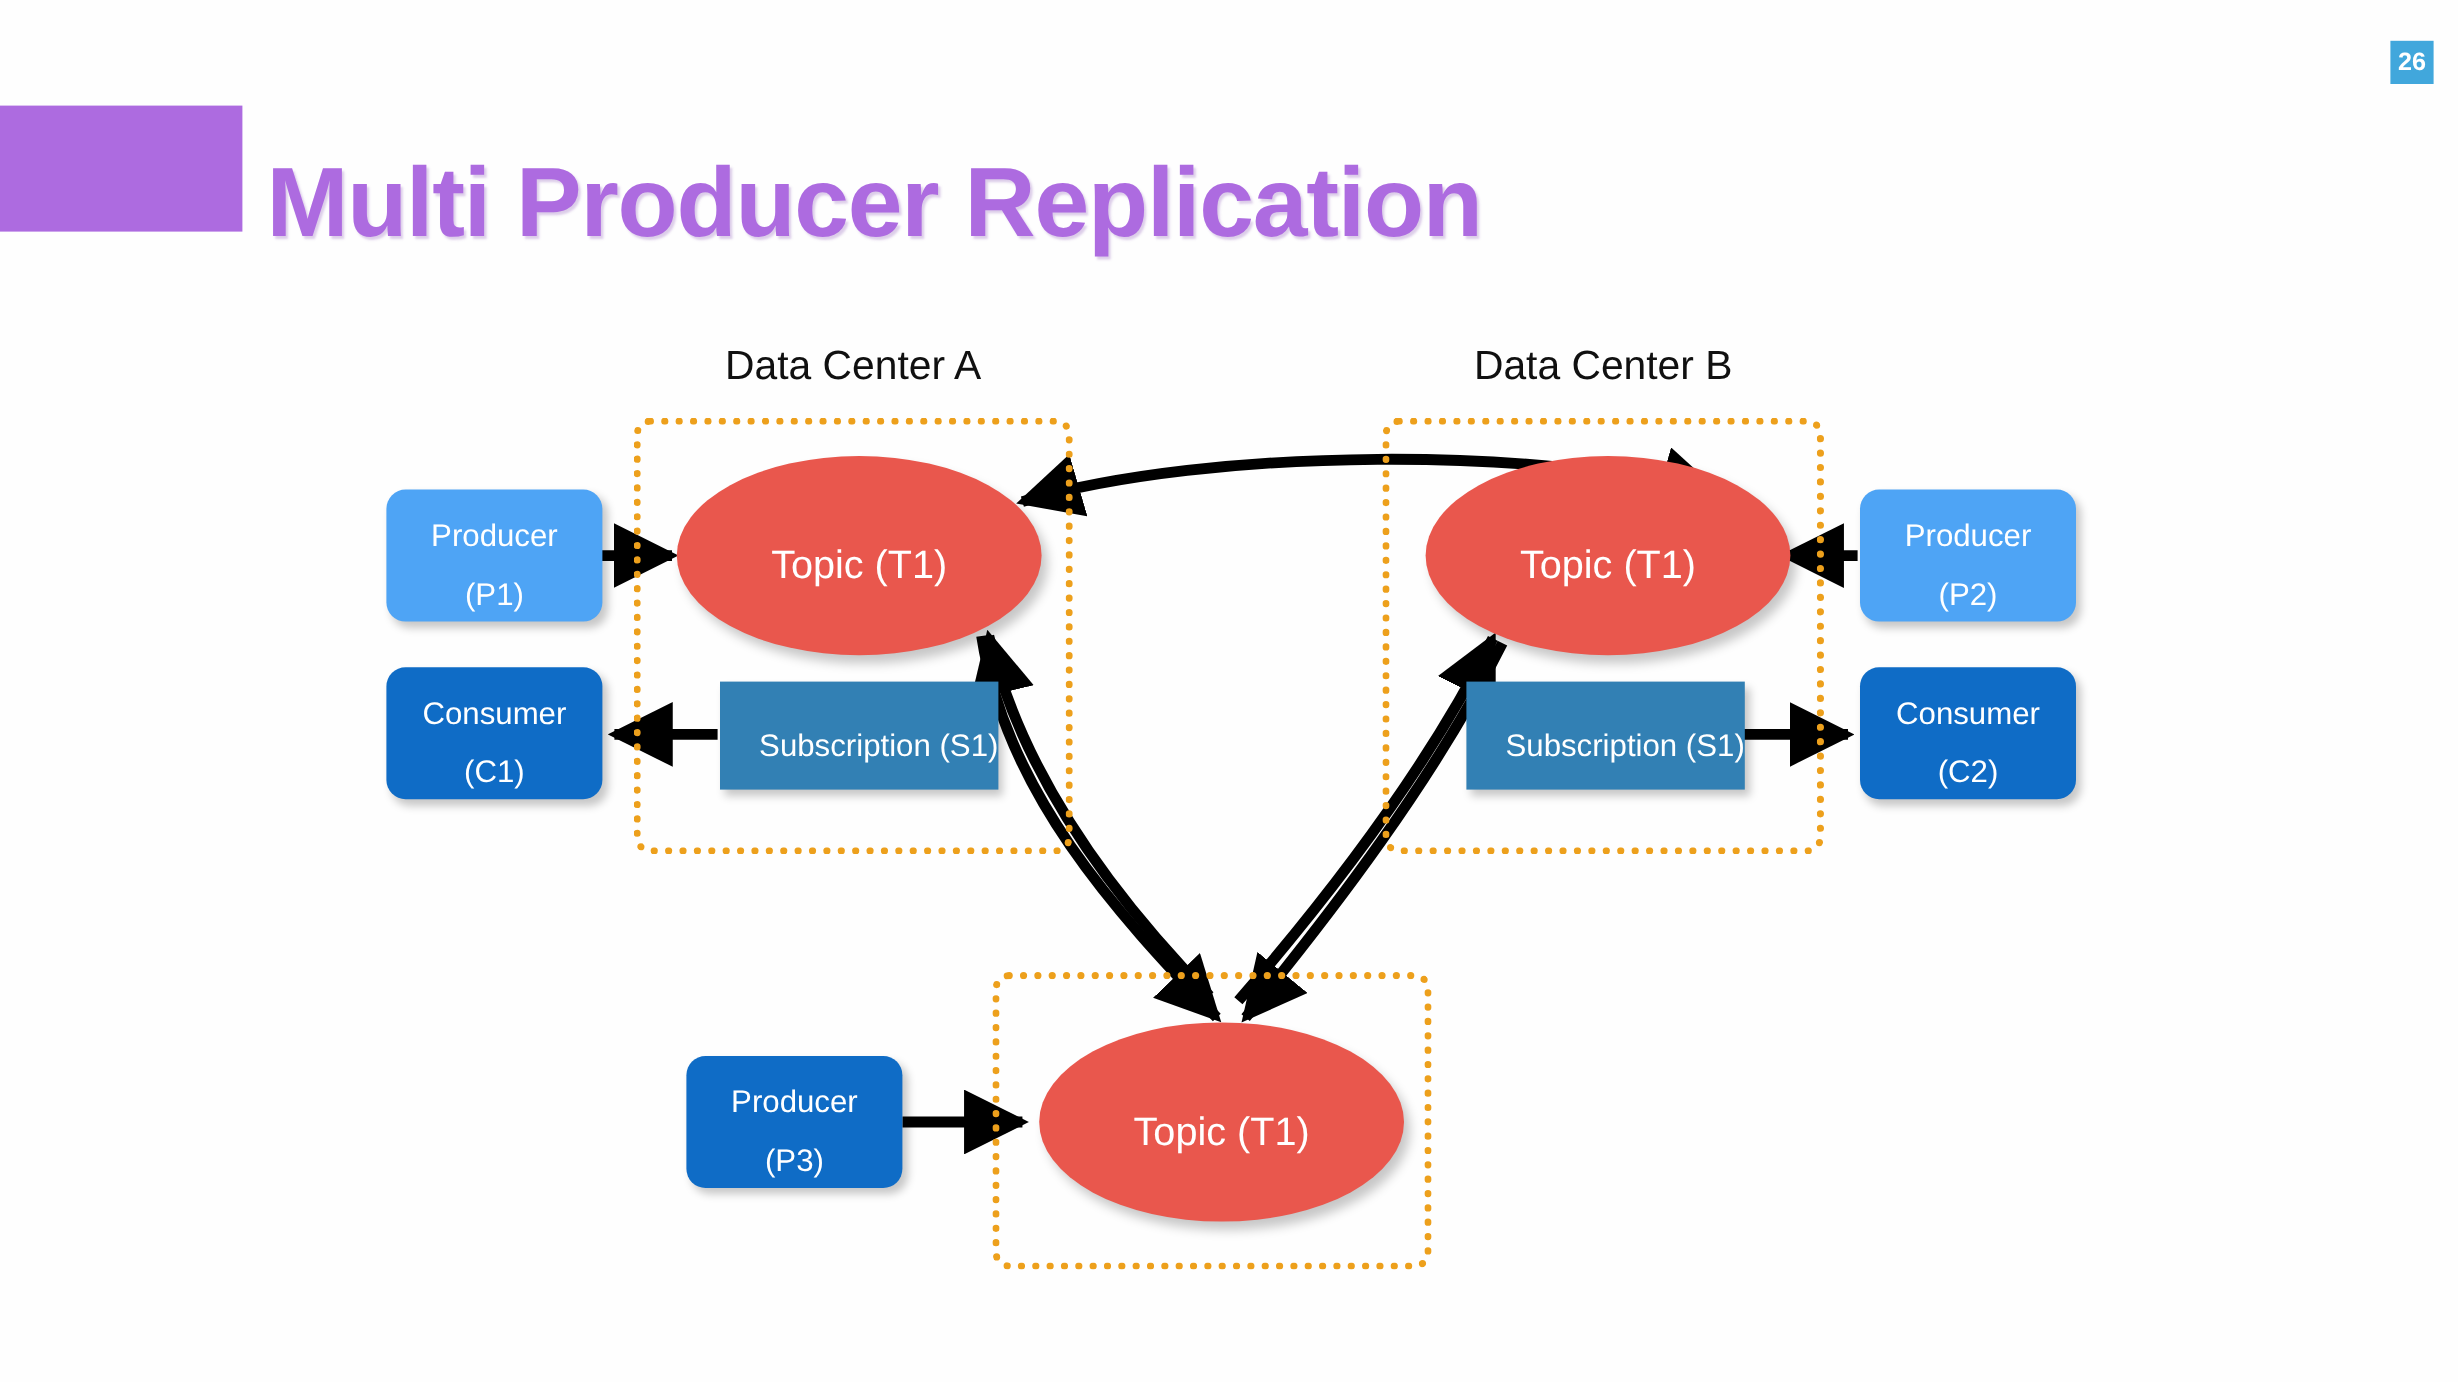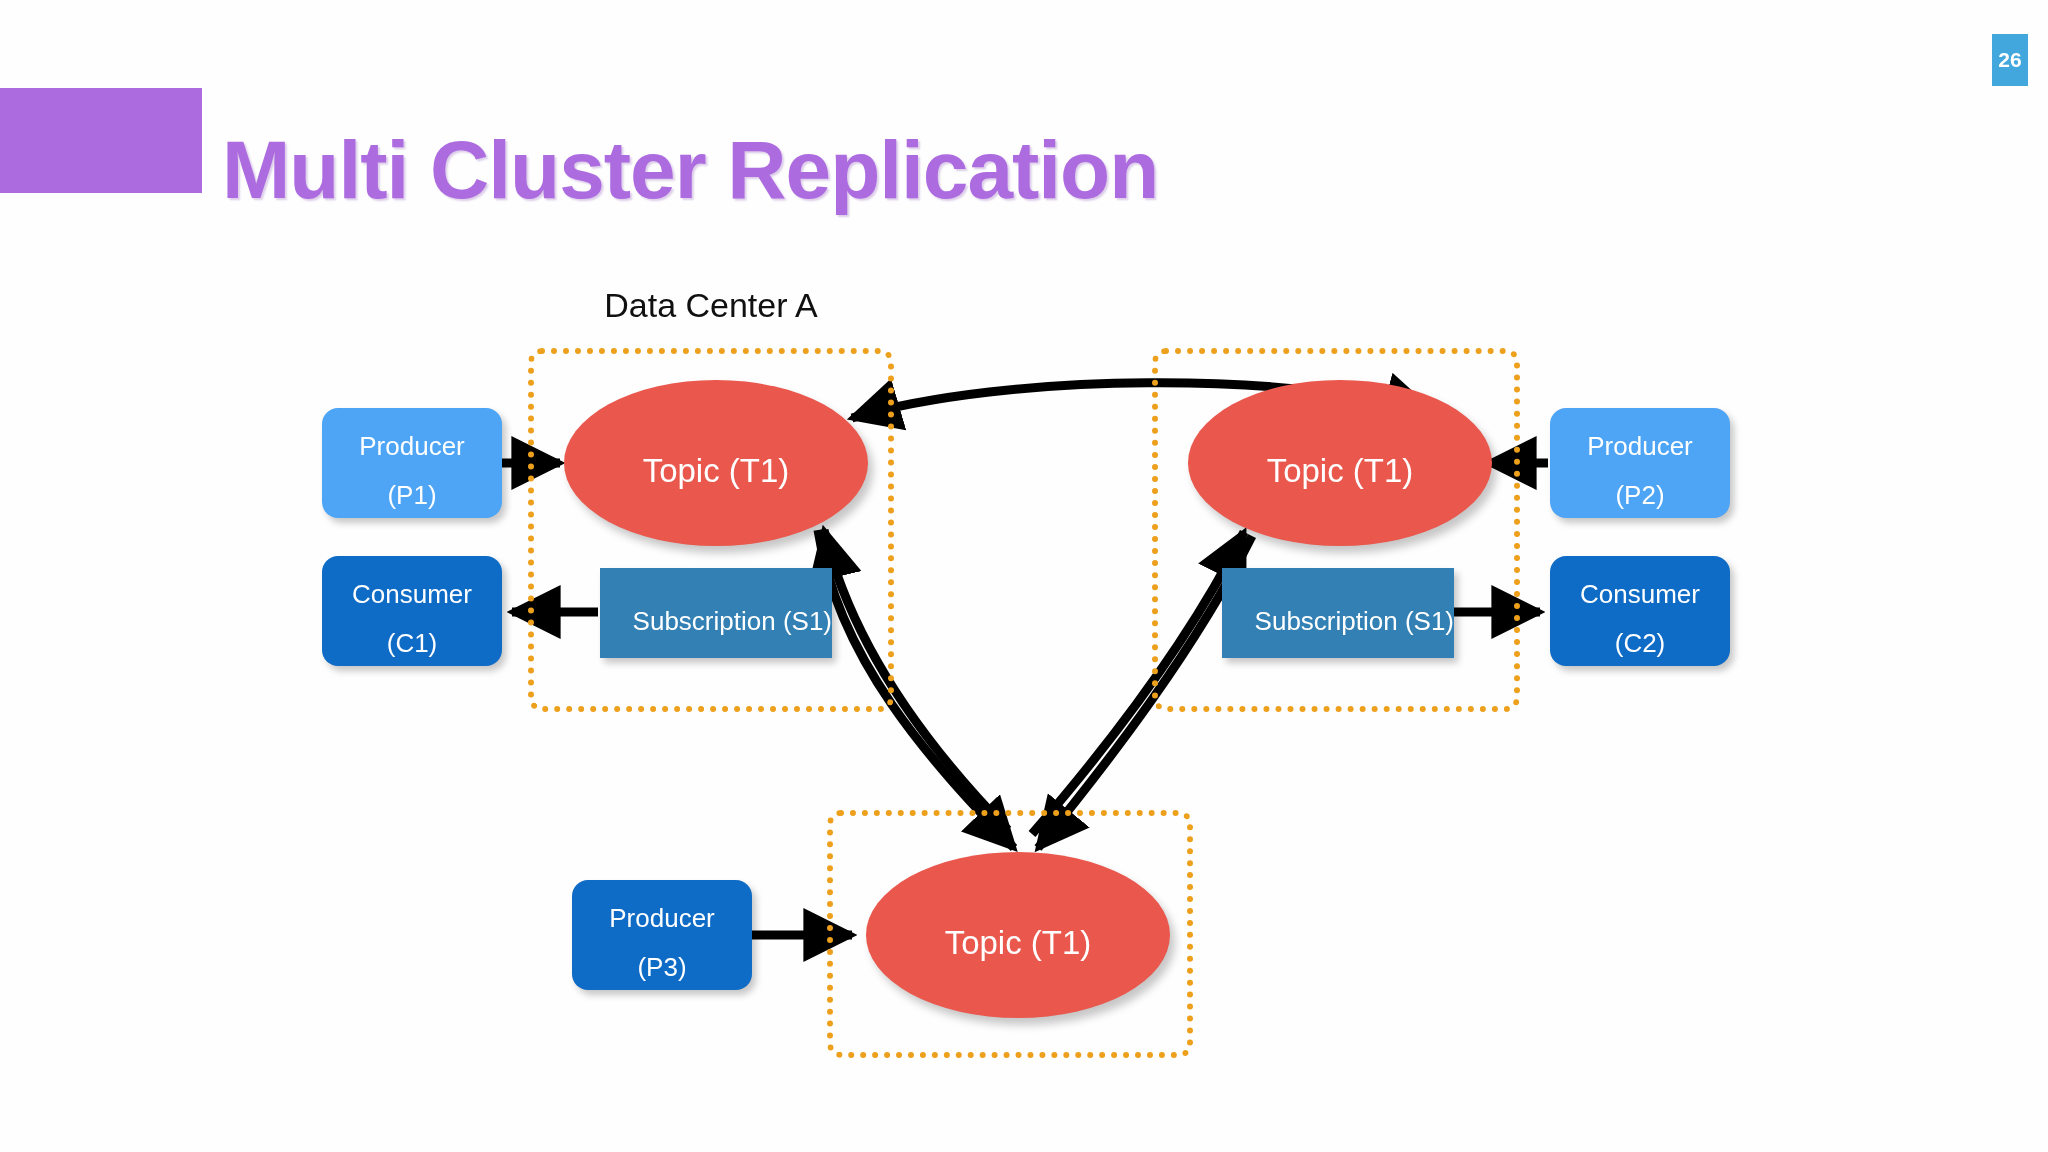--- a/index.html
+++ b/index.html
@@ -15,21 +15,21 @@
     font-family: "Liberation Sans", sans-serif;
     background: #fefefe;
   }
 
   
   #slide-number {
     position: absolute;
     left: 1992px;
     top: 34px;
     width: 36px;
-    height: 52px;
+    height: 36px;
     background: #41a7dc;
     color: #ffffff;
     font-size: 21px;
     font-weight: bold;
     display: flex;
     align-items: center;
     justify-content: center;
     letter-spacing: 0px;
   }
 
@@ -142,21 +142,21 @@
 
   .node .l1, .node .l2 { display: block; margin-top: 16px; }
 </style>
 </head>
 <body>
 
 <div id="slide-number">26</div>
 
 <div id="title-accent"></div>
 
-<h1 id="page-title">Multi Cluster Replication</h1>
+<h1 id="page-title">Multi Producer Replication</h1>
 
 <div id="diagram">
 
   <svg id="arrow-layer" viewBox="0 0 2048 1152" width="2048" height="1152" xmlns="http://www.w3.org/2000/svg">
     <defs>
       <marker id="ah" viewBox="0 0 10 10" refX="9" refY="5" markerWidth="6" markerHeight="6" orient="auto-start-reverse">
         <path d="M 0 0 L 10 5 L 0 10 z" fill="#000000"></path>
       </marker>
       <marker id="ah-start" viewBox="0 0 10 10" refX="9" refY="5" markerWidth="6" markerHeight="6" orient="auto-start-reverse">
         <path d="M 0 0 L 10 5 L 0 10 z" fill="#000000"></path>
@@ -199,20 +199,21 @@
   </div>
 
   <div class="node topic" style="left:564px; top:380px; width:304px; height:166px;">
     <span class="l1">Topic (T1)</span>
   </div>
 
   <div class="node subscription" style="left:600px; top:568px; width:232px; height:90px;">
     <span class="l1">Subscription (S1)</span>
   </div>
 
+  <div class="dc-label" style="left:1152px; top:286px; width:368px;">Data Center B</div>
 
   <div class="dc-box" style="left:1152px; top:348px; width:368px; height:364px;"></div>
 
   <div class="node topic" style="left:1188px; top:380px; width:304px; height:166px;">
     <span class="l1">Topic (T1)</span>
   </div>
 
   <div class="node subscription" style="left:1222px; top:568px; width:232px; height:90px;">
     <span class="l1">Subscription (S1)</span>
   </div>

